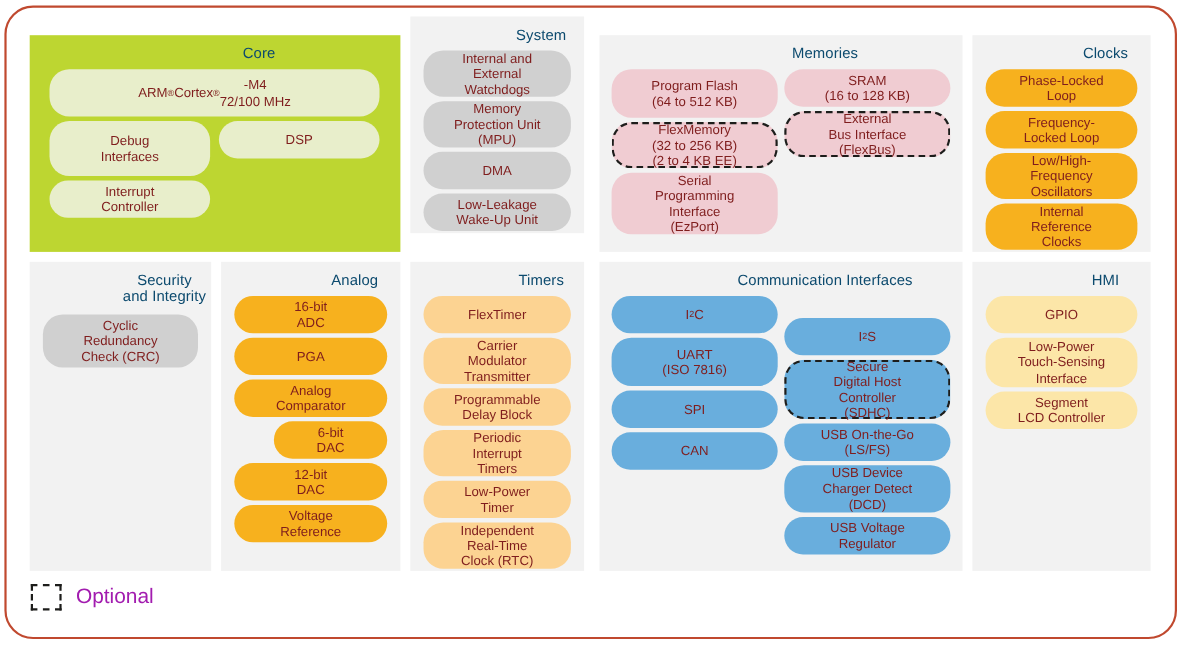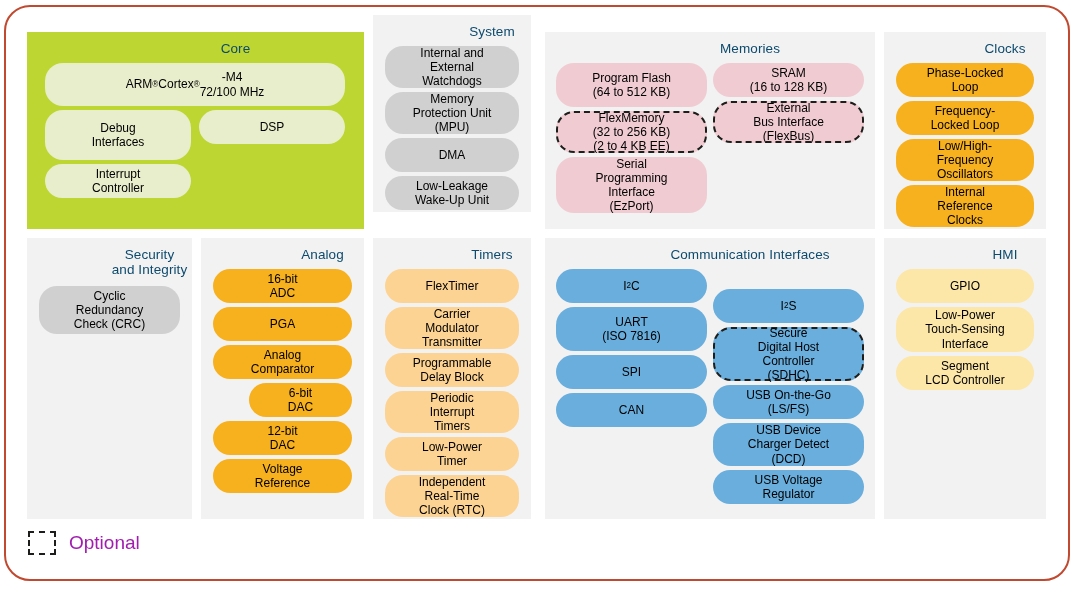--- a/index.html
+++ b/index.html
@@ -51,21 +51,21 @@
     box-sizing: border-box;
   }
   .blk {
     box-sizing: border-box;
     display: flex;
     align-items: center;
     justify-content: center;
     text-align: center;
     font-size: 12px;
     line-height: 14.2px;
-    color: #000000;
+    color: #7f1d1d;
     margin-bottom: 4px;
     padding: 17px 3px;
     border-radius: 18px;
   }
   .blk.dashed {
     border: 2px dashed #1d1d1b;
   }
   
   .core-panel { background: #bdd631; }
   .blk.core { background: #e8eecb; }

